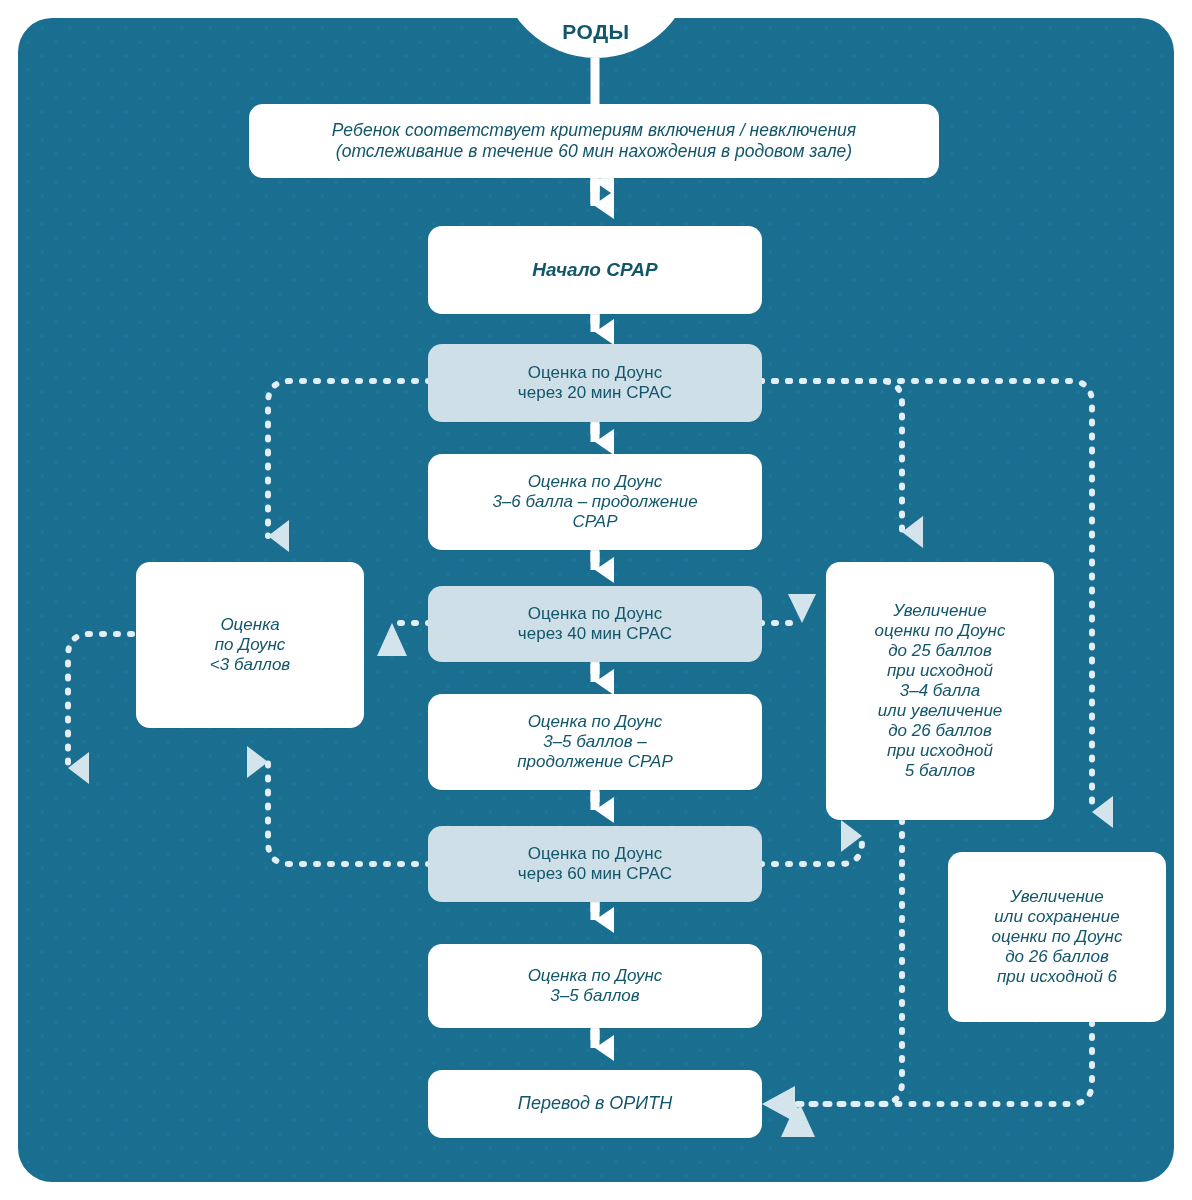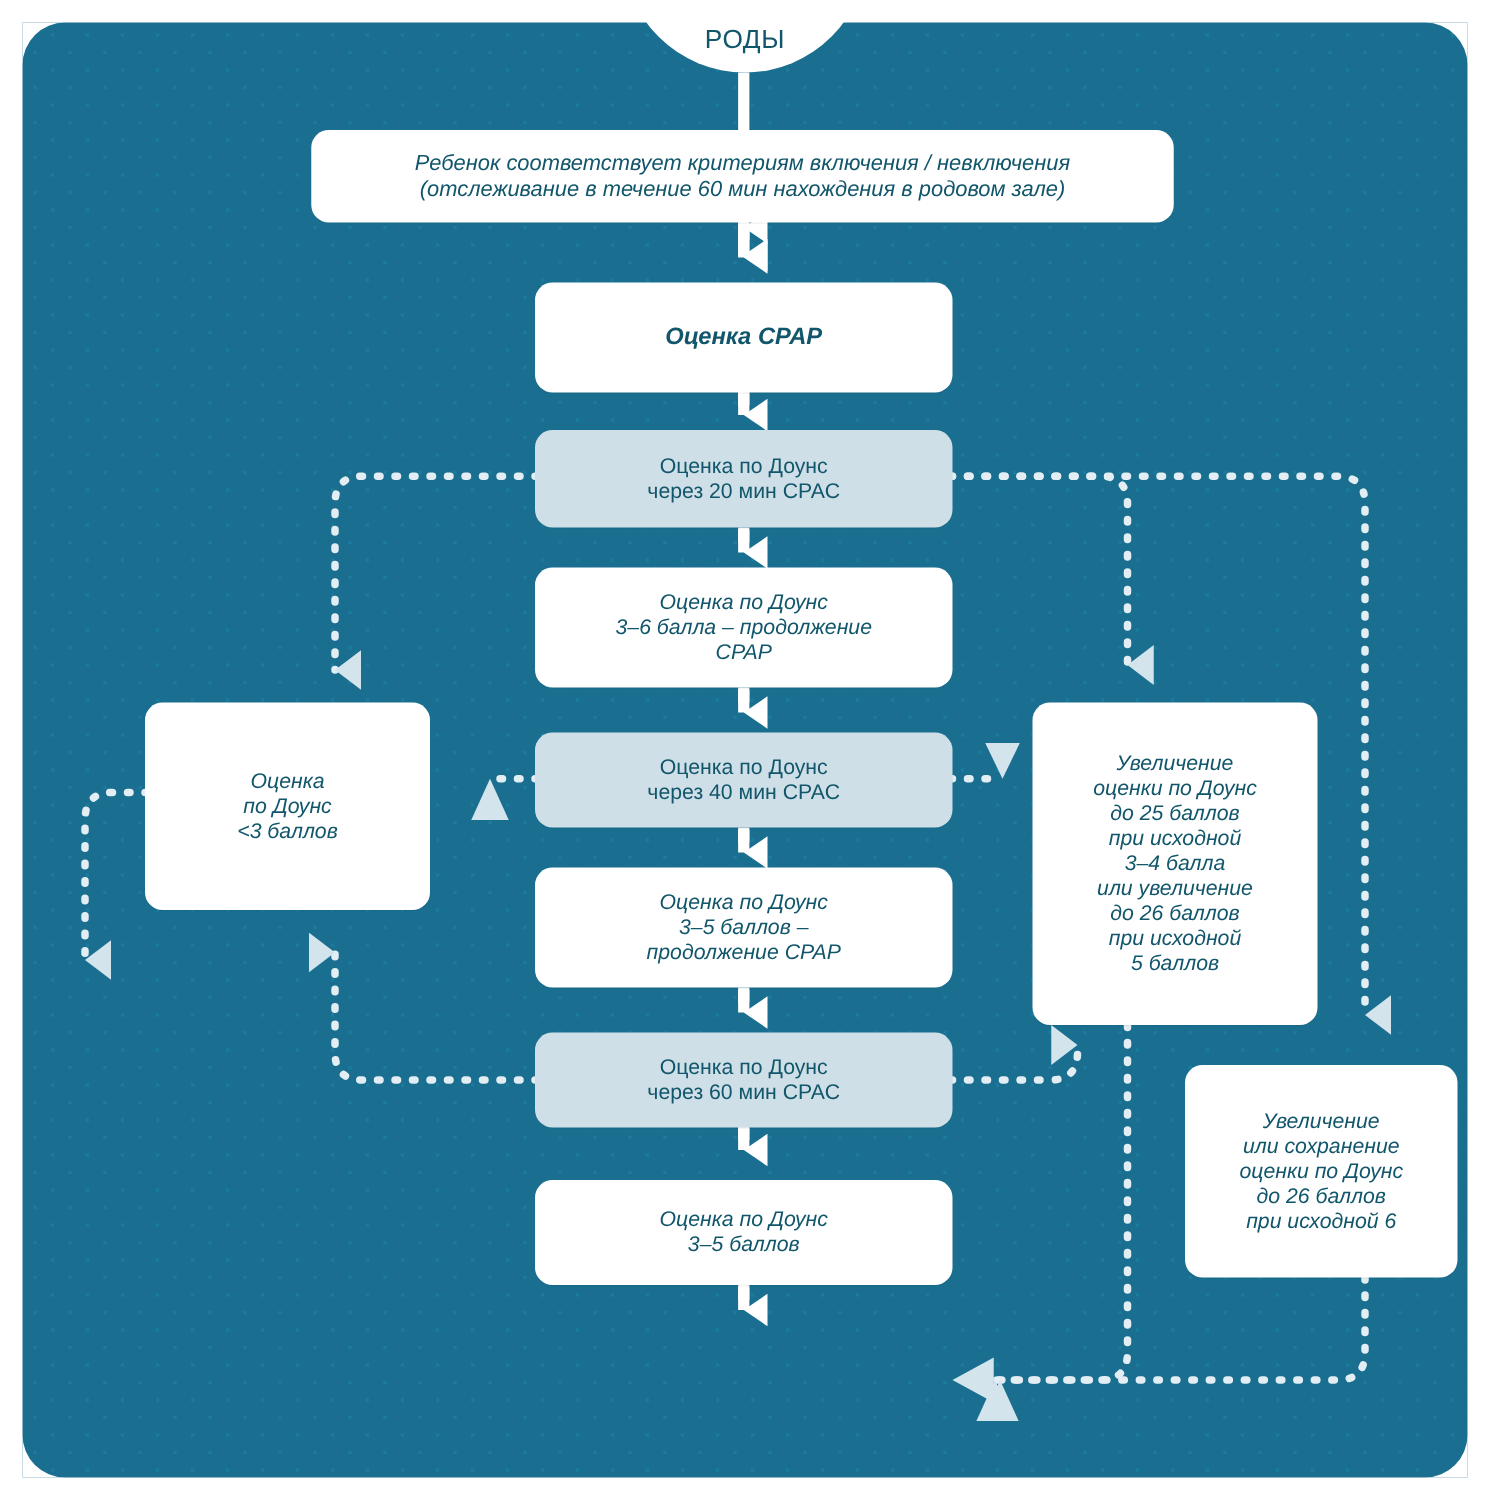--- a/index.html
+++ b/index.html
@@ -54,21 +54,21 @@
   .birth-wrap {
     position: absolute;
     z-index: 4;
     left: 498px; top: -62px;
     width: 196px; height: 120px;
     background: #ffffff;
     border-radius: 0 0 98px 98px;
     display: flex; align-items: flex-end; justify-content: center;
   }
   .birth-label {
-    font-size: 21px; font-weight: normal; letter-spacing: 0.5px;
+    font-size: 21px; font-weight: bold; letter-spacing: 0.5px;
     color: #12566b; padding-bottom: 14px;
   }
 </style>
 </head>
 <body>
 
 <div id="root">
   <div id="bgpattern"></div>
 
   <svg class="layer" id="whiteframe" viewBox="0 0 1192 1200">
@@ -153,21 +153,21 @@
     </g>
   </svg>
 
   <div class="birth-wrap">
     <span class="birth-label">РОДЫ</span>
   </div>
 
   <div class="node white" style="left:249px; top:104px; width:690px; height:74px; font-size:17.5px;">Ребенок соответствует критериям включения / невключения
 (отслеживание в течение 60 мин нахождения в родовом зале)</div>
 
-  <div class="node white" style="left:428px; top:226px; width:334px; height:88px; font-size:19px; font-weight:600;">Оценка CPAP</div>
+  <div class="node white" style="left:428px; top:226px; width:334px; height:88px; font-size:19px; font-weight:600;">Начало CPAP</div>
 
   <div class="node tint" style="left:428px; top:344px; width:334px; height:78px; font-size:17px;">Оценка по Доунс
 через 20 мин CPAC</div>
 
   <div class="node white" style="left:428px; top:454px; width:334px; height:96px; font-size:17px;">Оценка по Доунс
 3–6 балла – продолжение
 CPAP</div>
 
   <div class="node tint" style="left:428px; top:586px; width:334px; height:76px; font-size:17px;">Оценка по Доунс
 через 40 мин CPAC</div>
@@ -175,22 +175,23 @@
   <div class="node white" style="left:428px; top:694px; width:334px; height:96px; font-size:17px;">Оценка по Доунс
 3–5 баллов –
 продолжение CPAP</div>
 
   <div class="node tint" style="left:428px; top:826px; width:334px; height:76px; font-size:17px;">Оценка по Доунс
 через 60 мин CPAC</div>
 
   <div class="node white" style="left:428px; top:944px; width:334px; height:84px; font-size:17px;">Оценка по Доунс
 3–5 баллов</div>
 
-
-  <div class="node white" style="left:116px; top:562px; width:228px; height:166px; font-size:17px;">Оценка
+  <div class="node white" style="left:428px; top:1070px; width:334px; height:68px; font-size:18px;">Перевод в ОРИТН</div>
+
+  <div class="node white" style="left:136px; top:562px; width:228px; height:166px; font-size:17px;">Оценка
 по Доунс
 &lt;3 баллов</div>
 
 
   <div class="node white" style="left:826px; top:562px; width:228px; height:258px; font-size:17px;">Увеличение
 оценки по Доунс
 до 25 баллов
 при исходной
 3–4 балла
 или увеличение

